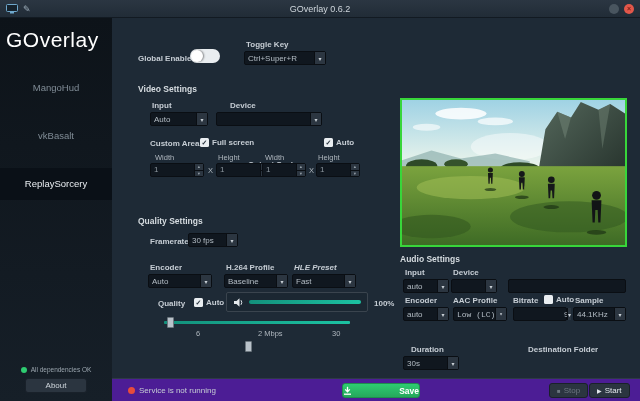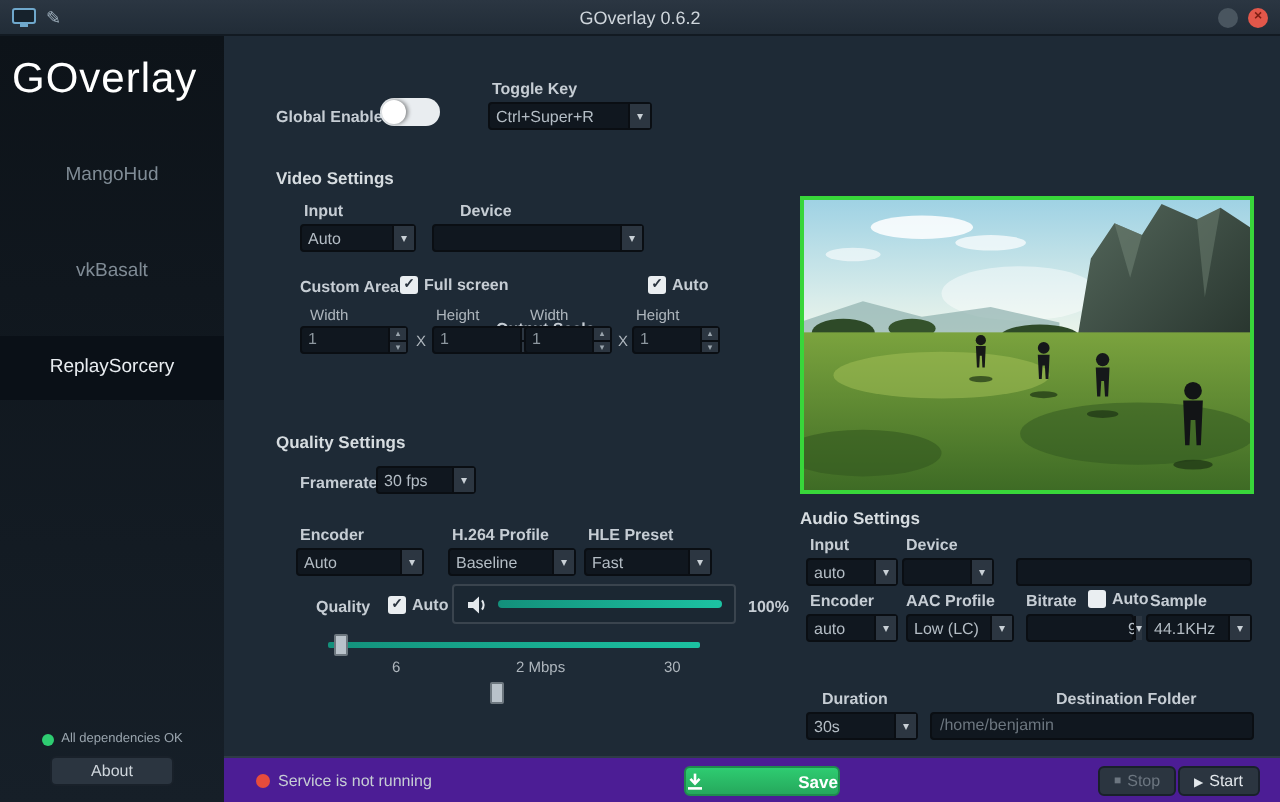--- a/index.html
+++ b/index.html
@@ -187,21 +187,21 @@
 
       <span class="section" style="left:26px; top:198px;">Quality Settings</span>
       <span class="lbl" style="left:38px; top:219px;">Framerate</span>
       <div class="dd" style="left:76px; top:215px; width:50px;">
         <span class="dd-val">30 fps</span>
         <i class="dd-btn">▾</i>
       </div>
 
       <span class="lbl" style="left:38px; top:245px;">Encoder</span>
       <span class="lbl" style="left:114px; top:245px;">H.264 Profile</span>
-      <span class="lbl" style="left:182px; top:245px;">HLE Preset</span>
+      <span class="lbl" style="left:182px; top:245px;font-style:italic;">HLE Preset</span>
       <div class="dd" style="left:36px; top:256px; width:64px;">
         <span class="dd-val">Auto</span>
         <i class="dd-btn">▾</i>
       </div>
       <div class="dd" style="left:112px; top:256px; width:64px;">
         <span class="dd-val">Baseline</span>
         <i class="dd-btn">▾</i>
       </div>
       <div class="dd" style="left:180px; top:256px; width:64px;">
         <span class="dd-val">Fast</span>
@@ -296,40 +296,39 @@
       <div class="cb" style="left:432px; top:277px;">
         <span class="box"></span>
         <span class="cb-lbl">Auto</span>
       </div>
       <span class="lbl" style="left:463px; top:278px;">Sample</span>
 
       <div class="dd" style="left:291px; top:289px; width:46px;">
         <span class="dd-val">auto</span>
         <i class="dd-btn">▾</i>
       </div>
-      <div class="dd" style="left:341px; top:289px; width:54px;">
+      <div class="dd" style="left:341px; top:289px; width:54px;font-family:Liberation Mono, monospace;">
         <span class="dd-val">Low (LC)</span>
         <i class="dd-btn">▾</i>
       </div>
       <div class="dd" style="left:401px; top:289px; width:54px;padding-left:47px;">
         <span class="dd-val">96 Kbps</span>
         <i class="dd-btn">▾</i>
       </div>
       <div class="dd" style="left:461px; top:289px; width:53px;">
         <span class="dd-val">44.1KHz</span>
         <i class="dd-btn">▾</i>
       </div>
 
       <span class="lbl" style="left:299px; top:327px;">Duration</span>
       <span class="lbl" style="left:416px; top:327px;">Destination Folder</span>
       <div class="dd" style="left:291px; top:338px; width:56px;">
         <span class="dd-val">30s</span>
         <i class="dd-btn">▾</i>
       </div>
-      <div class="field" style="left:353px; top:338px; width:162px;">/home/benjamin</div>
 
       <div class="footer">
         <div class="svc">
           <span class="dot red"></span>
           <span>Service is not running</span>
         </div>
         <button class="save-btn">
           <svg width="9" height="9" viewBox="0 0 9 9">
             <path d="M4.5 0.8 L4.5 5" stroke="#ffffff" stroke-width="1.3" fill="none"></path>
             <path d="M2.2 3.4 L4.5 5.8 L6.8 3.4" stroke="#ffffff" stroke-width="1.3" fill="none"></path>

